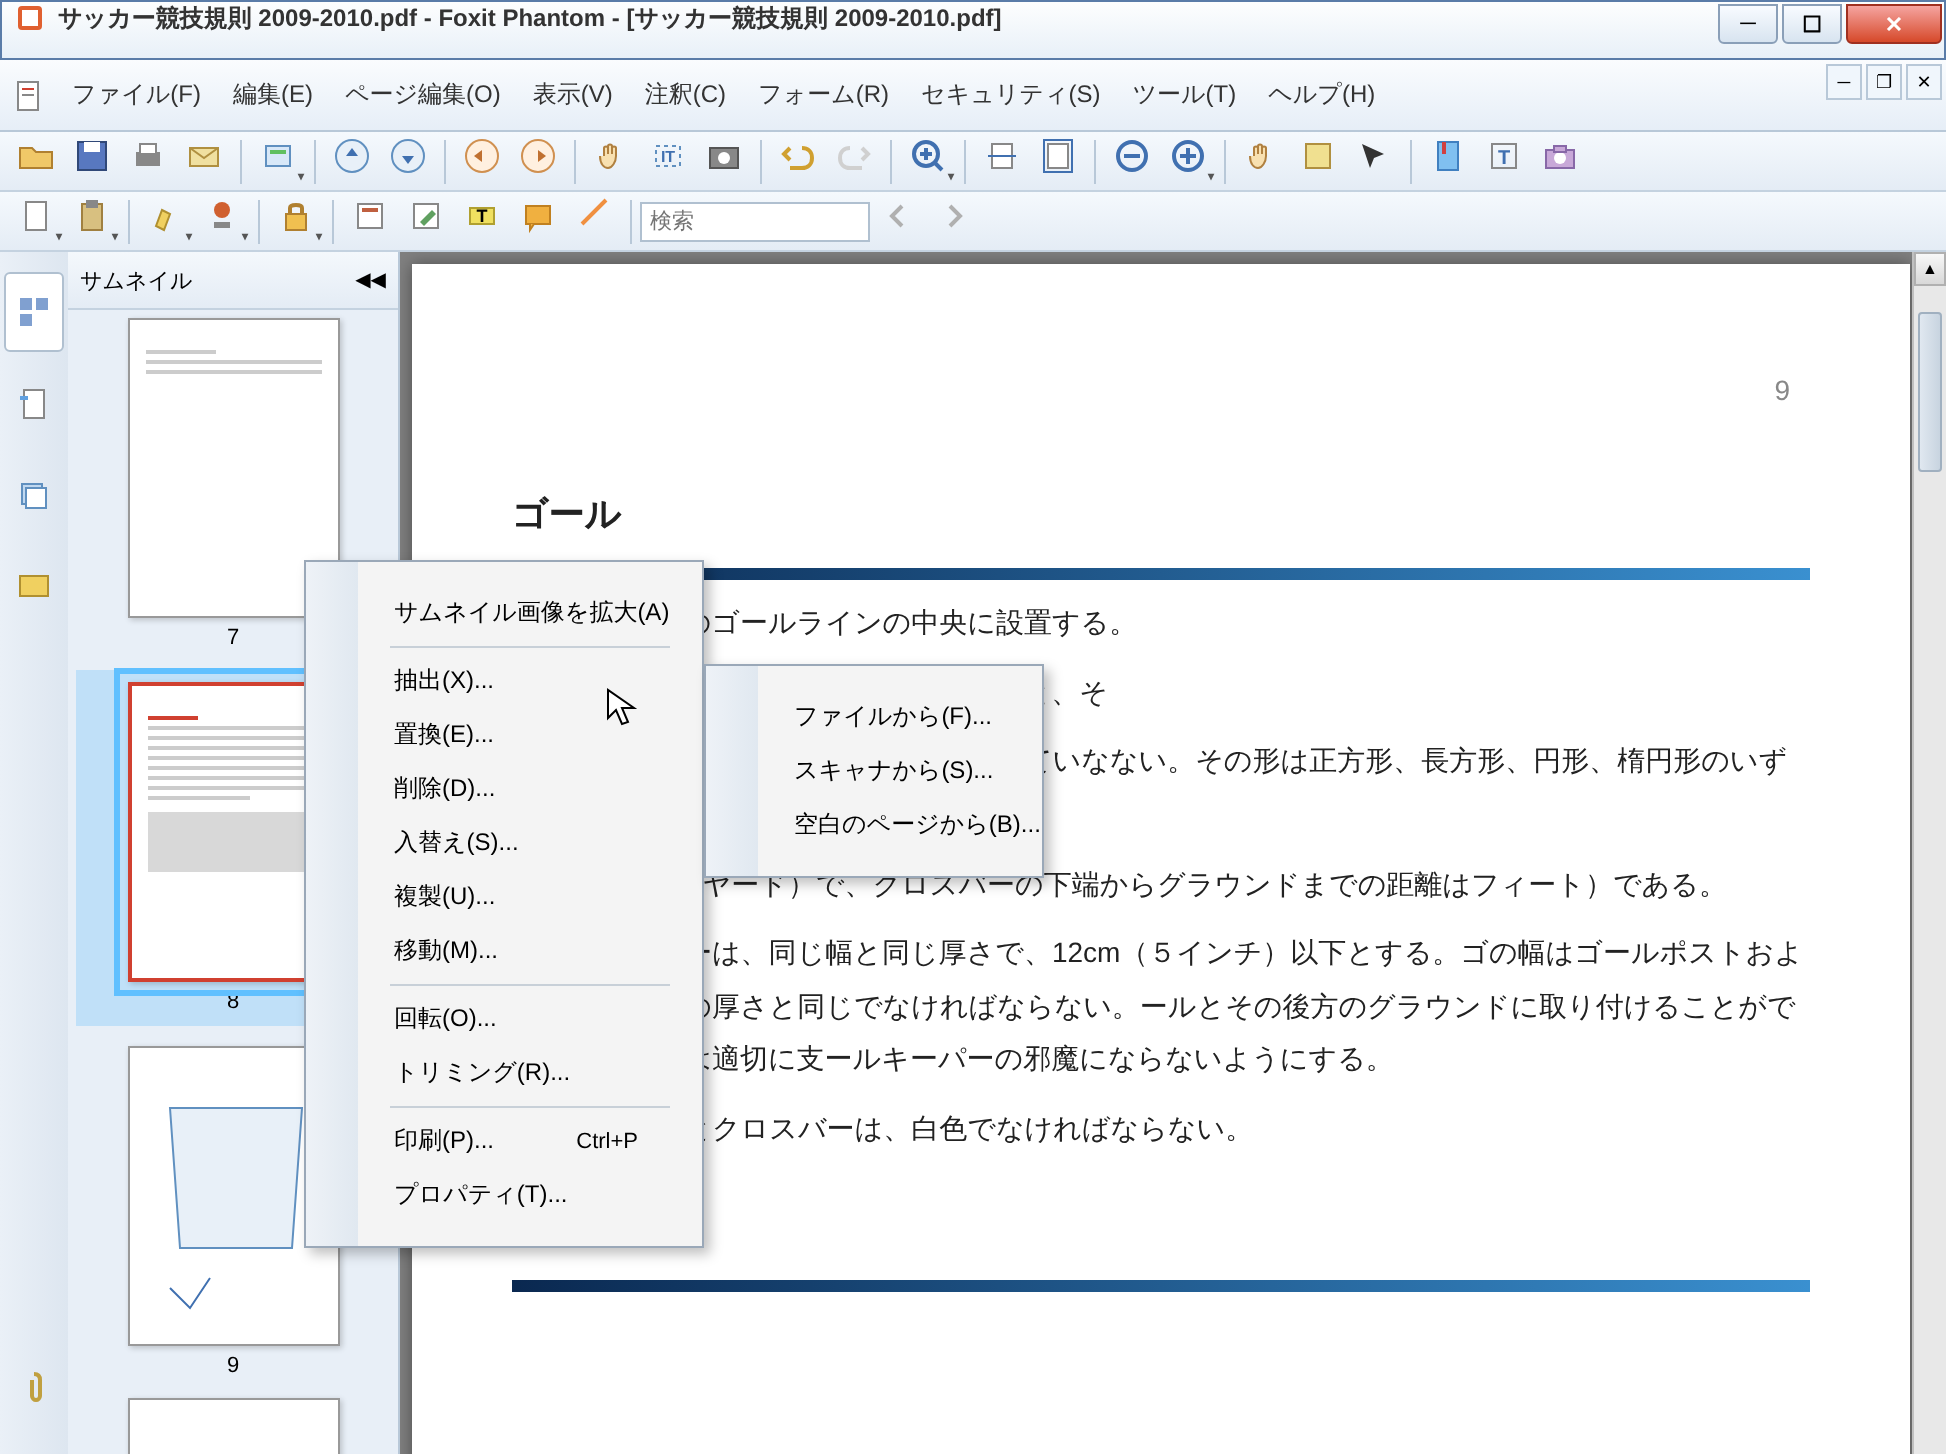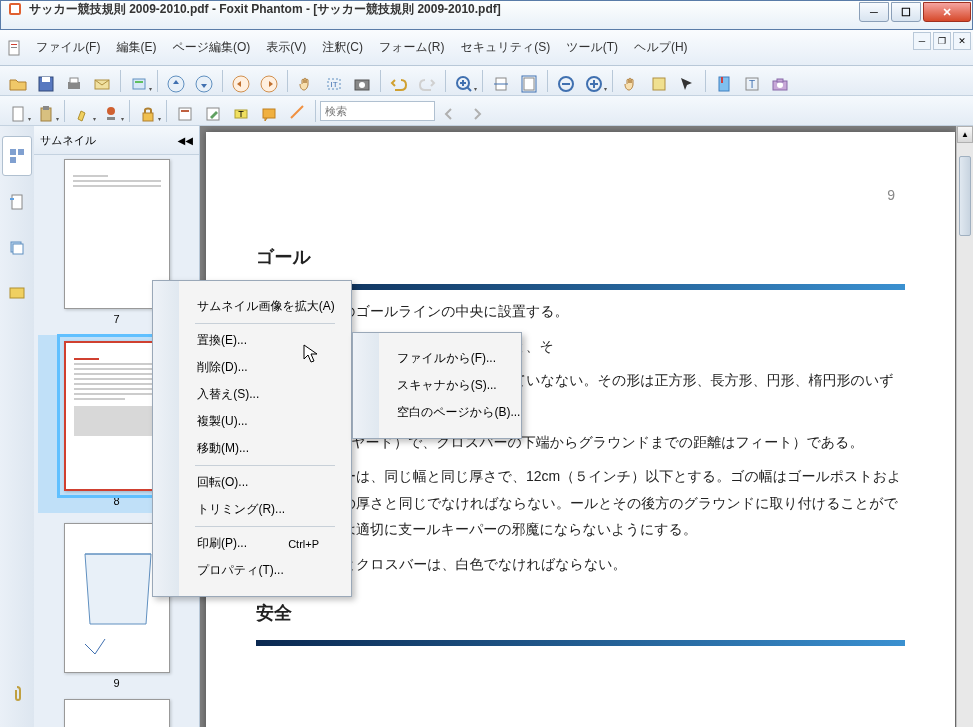--- a/index.html
+++ b/index.html
@@ -15,21 +15,21 @@
 
 
 .menubar { height: 36px; background: linear-gradient(#fafcfe,#e6eef7); border-bottom: 1px solid #b8c8d8; display: flex; align-items: center; padding-left: 6px; position: relative; }
 .menubar-icon { width: 16px; height: 16px; margin-right: 6px; }
 .menu-item { font-size: 12px; color: #333; padding: 4px 8px; cursor: pointer; }
 .mdi-controls { position: absolute; right: 2px; top: 2px; display: flex; }
 .mdi-btn { width: 18px; height: 18px; border: 1px solid #b8c8d8; background: #f0f6fc; margin-left: 2px; display: flex; align-items: center; justify-content: center; font-size: 9px; cursor: pointer; }
 
 
 .toolbar { height: 30px; background: linear-gradient(#f5f9fd,#e4ecf5); border-bottom: 1px solid #c4d2e0; display: flex; align-items: center; padding: 0 4px; }
-.tb-btn { width: 26px; height: 26px; display: flex; align-items: flex-end; justify-content: center; cursor: pointer; border-radius: 3px; margin: 0 1px; position: relative; }
+.tb-btn { width: 26px; height: 26px; display: flex; align-items: flex-start; justify-content: center; cursor: pointer; border-radius: 3px; margin: 0 1px; position: relative; font-weight: bold; }
 .tb-btn .dd { position: absolute; right: 0; bottom: 2px; font-size: 6px; color: #555; }
 .tb-sep { width: 1px; height: 22px; background: #b8c8d8; margin: 0 4px; }
 .tb-search { width: 115px; height: 20px; border: 1px solid #b0c0d0; background: #fff; font-size: 11px; padding: 0 4px; color: #999; }
 
 
 .content { display: flex; height: 621px; }
 .sidebar { width: 200px; background: linear-gradient(90deg,#f2f6fa,#e8eff7); border-right: 1px solid #b8c8d8; display: flex; }
 .sidebar-tabs { width: 34px; background: linear-gradient(90deg,#eaf0f7,#dde6f0); padding-top: 8px; }
 .sb-tab { width: 30px; height: 40px; margin: 2px 2px 6px 2px; display: flex; align-items: center; justify-content: center; cursor: pointer; border-radius: 3px; }
 .sb-tab.active { background: #fff; border: 1px solid #b0c0d0; }
@@ -451,20 +451,21 @@
       <div class="vscroll-thumb"></div>
       <div class="vscroll-btn" style="position:absolute;bottom:0;left:0;right:0">▼</div>
     </div>
   </div>
 </div>
 
 <div class="ctxmenu" style="left:152px; top:280px; width:200px;">
   <div class="ctxmenu-left"></div>
   <div class="ctx-item"><span>サムネイル画像を拡大(A)</span></div>
   <div class="ctx-sep"></div>
+  <div class="ctx-item"><span>抽出(X)...</span></div>
   <div class="ctx-item"><span>置換(E)...</span></div>
   <div class="ctx-item"><span>削除(D)...</span></div>
   <div class="ctx-item"><span>入替え(S)...</span></div>
   <div class="ctx-item"><span>複製(U)...</span></div>
   <div class="ctx-item"><span>移動(M)...</span></div>
   <div class="ctx-sep"></div>
   <div class="ctx-item"><span>回転(O)...</span></div>
   <div class="ctx-item"><span>トリミング(R)...</span></div>
   <div class="ctx-sep"></div>
   <div class="ctx-item"><span>印刷(P)...</span><span class="ctx-shortcut">Ctrl+P</span></div>

